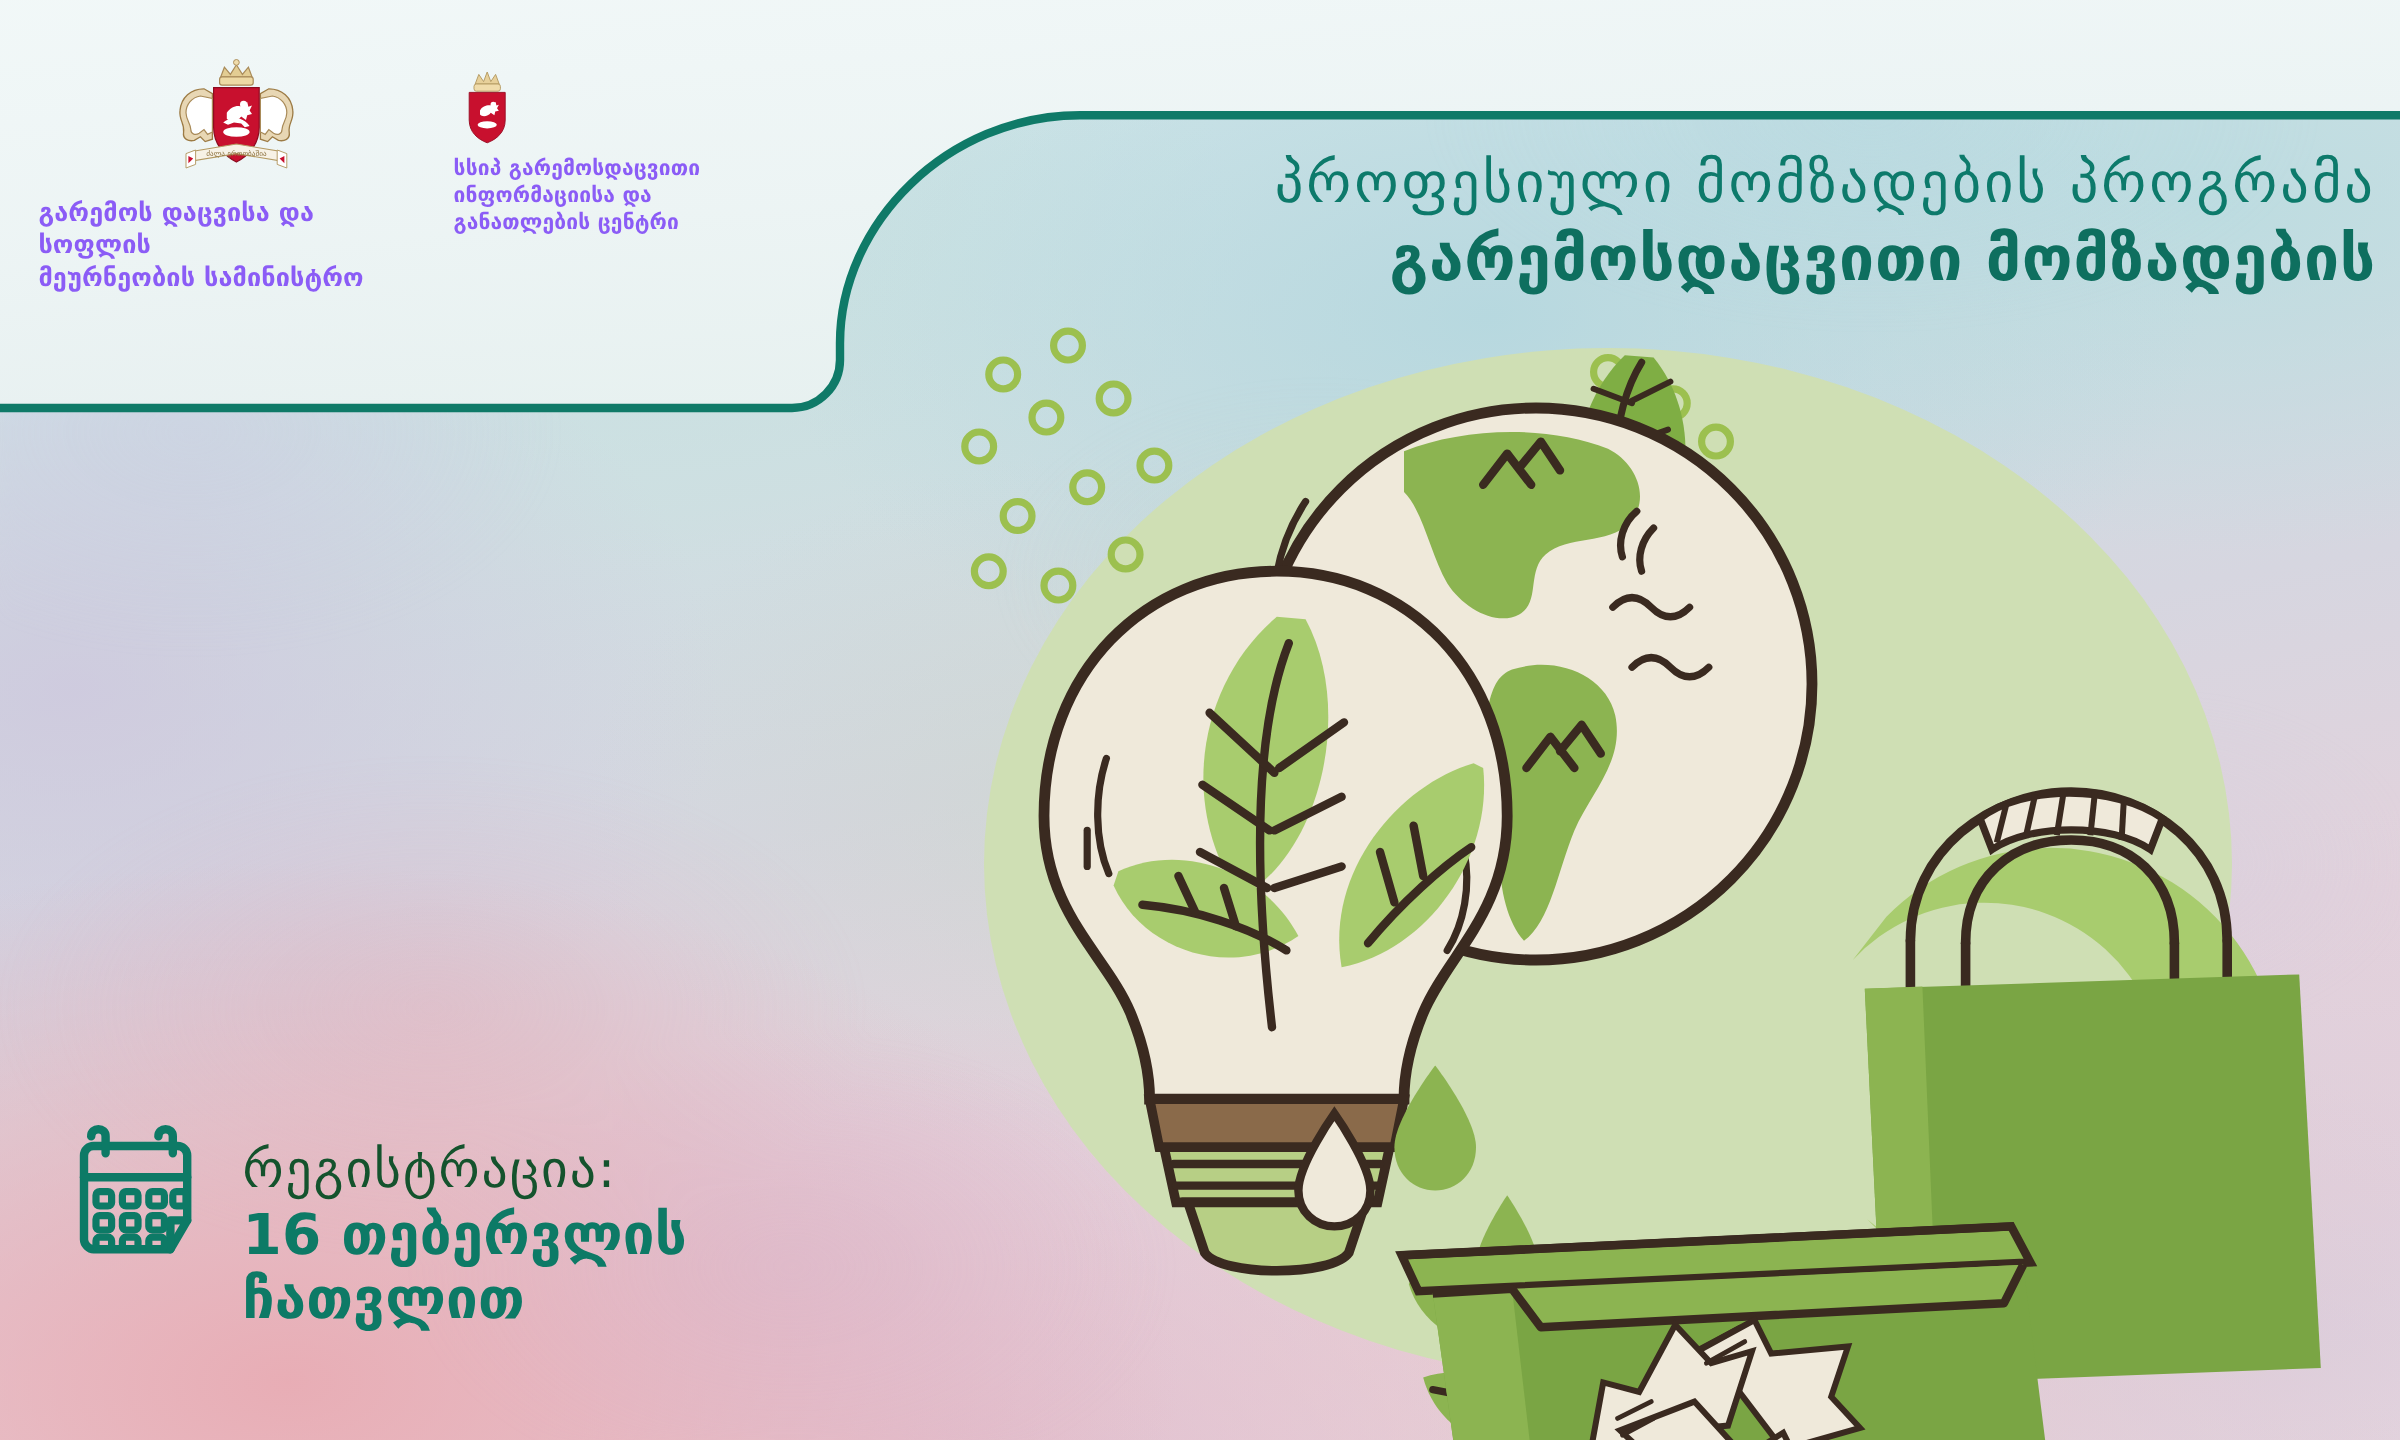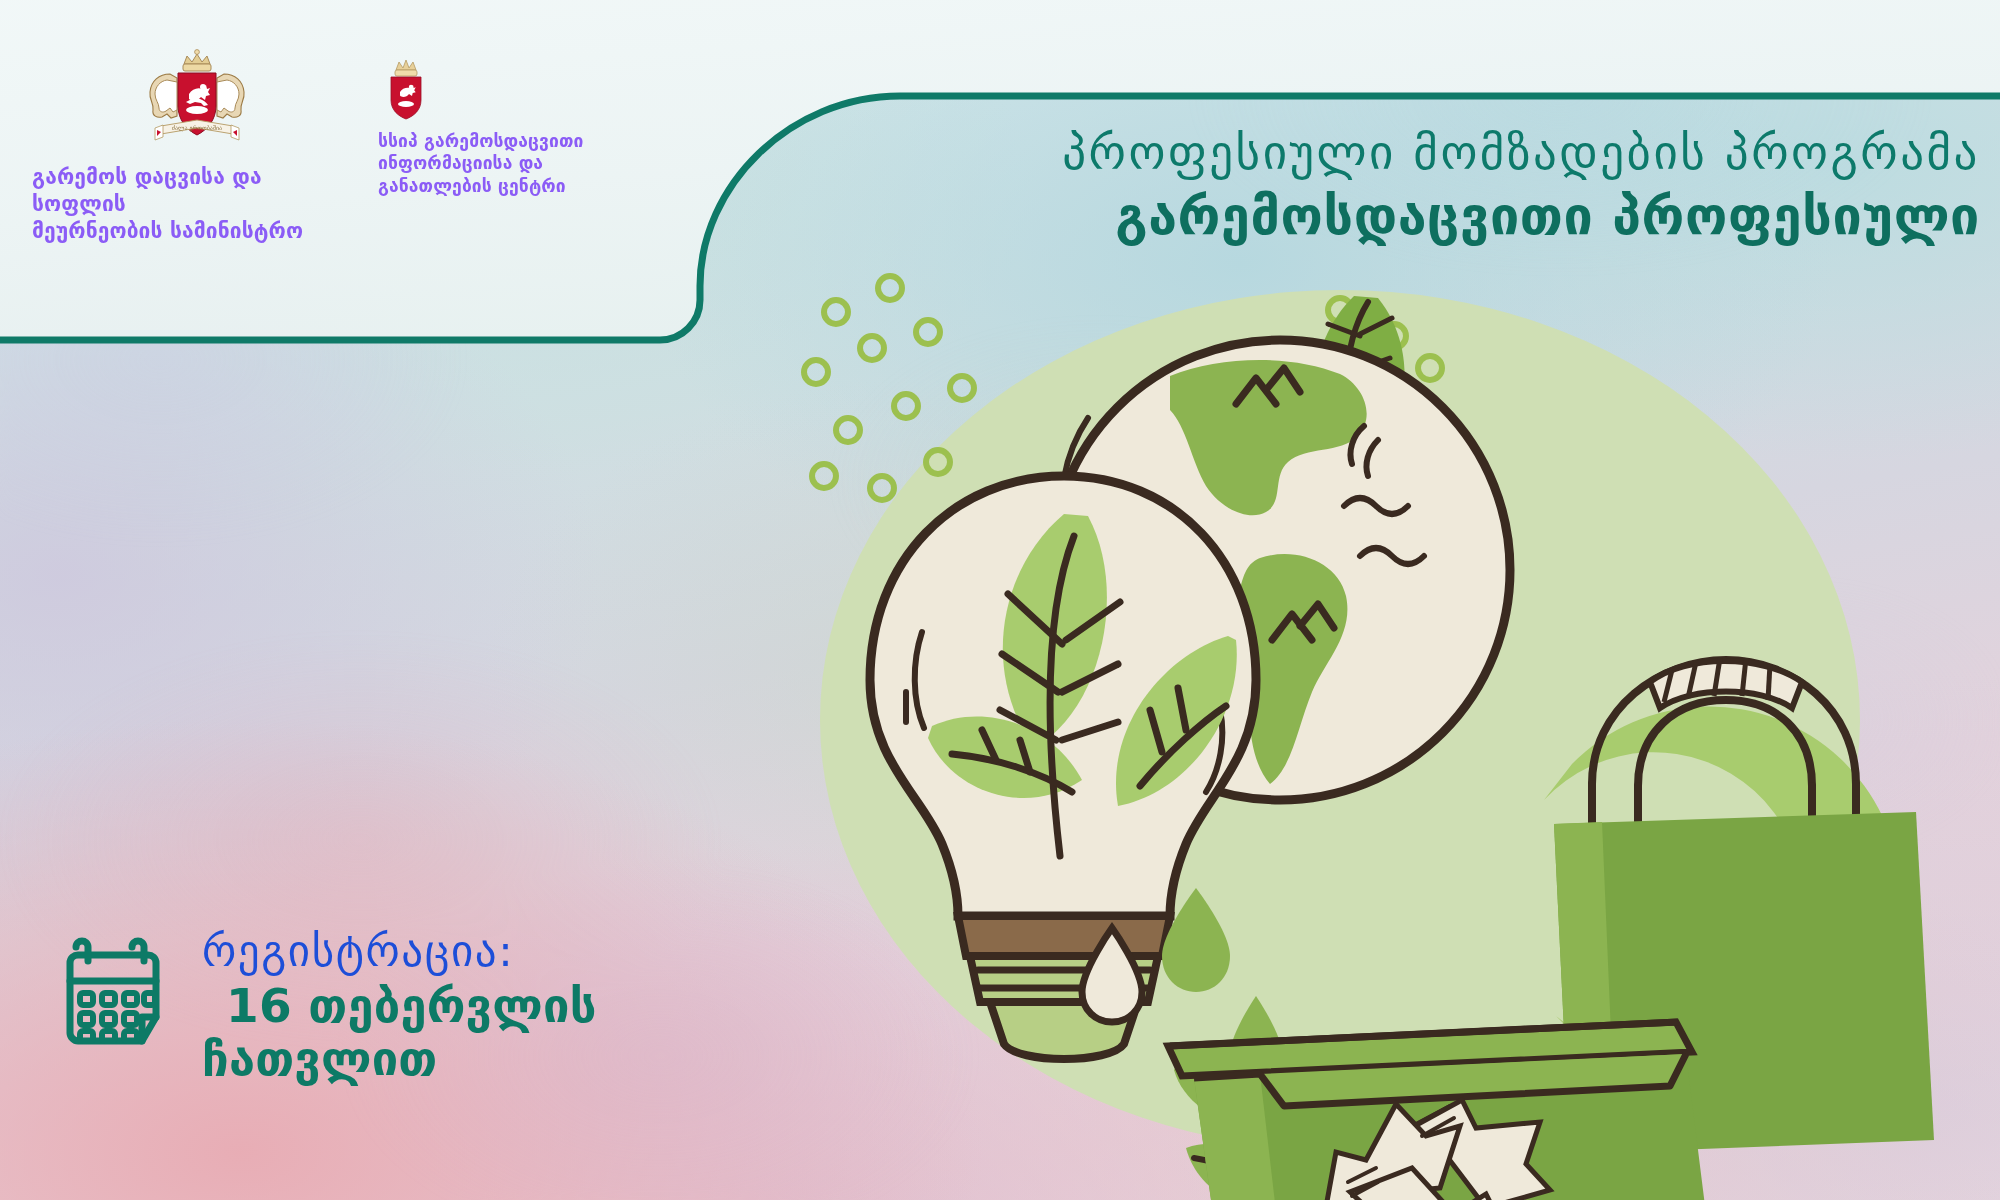--- a/index.html
+++ b/index.html
@@ -62,26 +62,26 @@
   .title-sub{
     color:#0e6f5f;font-size:52px;line-height:1.1;letter-spacing:.6px;
     font-weight:bold;margin-top:10px;white-space:nowrap;
   }
 
   
   .reg{position:absolute;left:52px;top:925px;display:flex;align-items:flex-start;gap:28px;}
   .reg-cal{width:122px;height:122px;flex:0 0 auto;margin-top:12px;}
   .reg-text{padding-top:4px;}
   .reg-label{
-    color:#1d4ed8;font-size:43px;letter-spacing:1.6px;line-height:1.05;font-weight:400;
+    color:#14532d;font-size:43px;letter-spacing:1.6px;line-height:1.05;font-weight:400;margin-top:24px;
   }
   .reg-date,.reg-date2{
     color:#0d7a66;font-size:47px;font-weight:bold;line-height:1.12;letter-spacing:.2px;
   }
-  .reg-date{margin-top:6px;margin-left:24px;}
+  .reg-date{margin-top:6px;}
 
   
   .art{position:absolute;left:700px;top:240px;width:1300px;height:960px;}
 </style>
 </head>
 <body>
 
 <div class="stage">
 
   <div class="bg">
@@ -161,21 +161,21 @@
       <div class="logo-text">
         <div>სსიპ გარემოსდაცვითი</div>
         <div>ინფორმაციისა და</div>
         <div>განათლების ცენტრი</div>
       </div>
     </div>
   </div>
 
   <div class="title-wrap">
     <div class="title-main">პროფესიული მომზადების პროგრამა</div>
-    <div class="title-sub">გარემოსდაცვითი პროფესიული</div>
+    <div class="title-sub">გარემოსდაცვითი მომზადების</div>
   </div>
 
   <svg class="art" viewBox="0 0 1300 960">
 
     <ellipse cx="640" cy="480" rx="520" ry="430" fill="#cfdfb4"></ellipse>
 
     <g stroke="#9cc04f" stroke-width="6" fill="none">
       <circle cx="136" cy="72" r="12"></circle>
         <circle cx="190" cy="48" r="12"></circle>
       <circle cx="116" cy="132" r="12"></circle>

